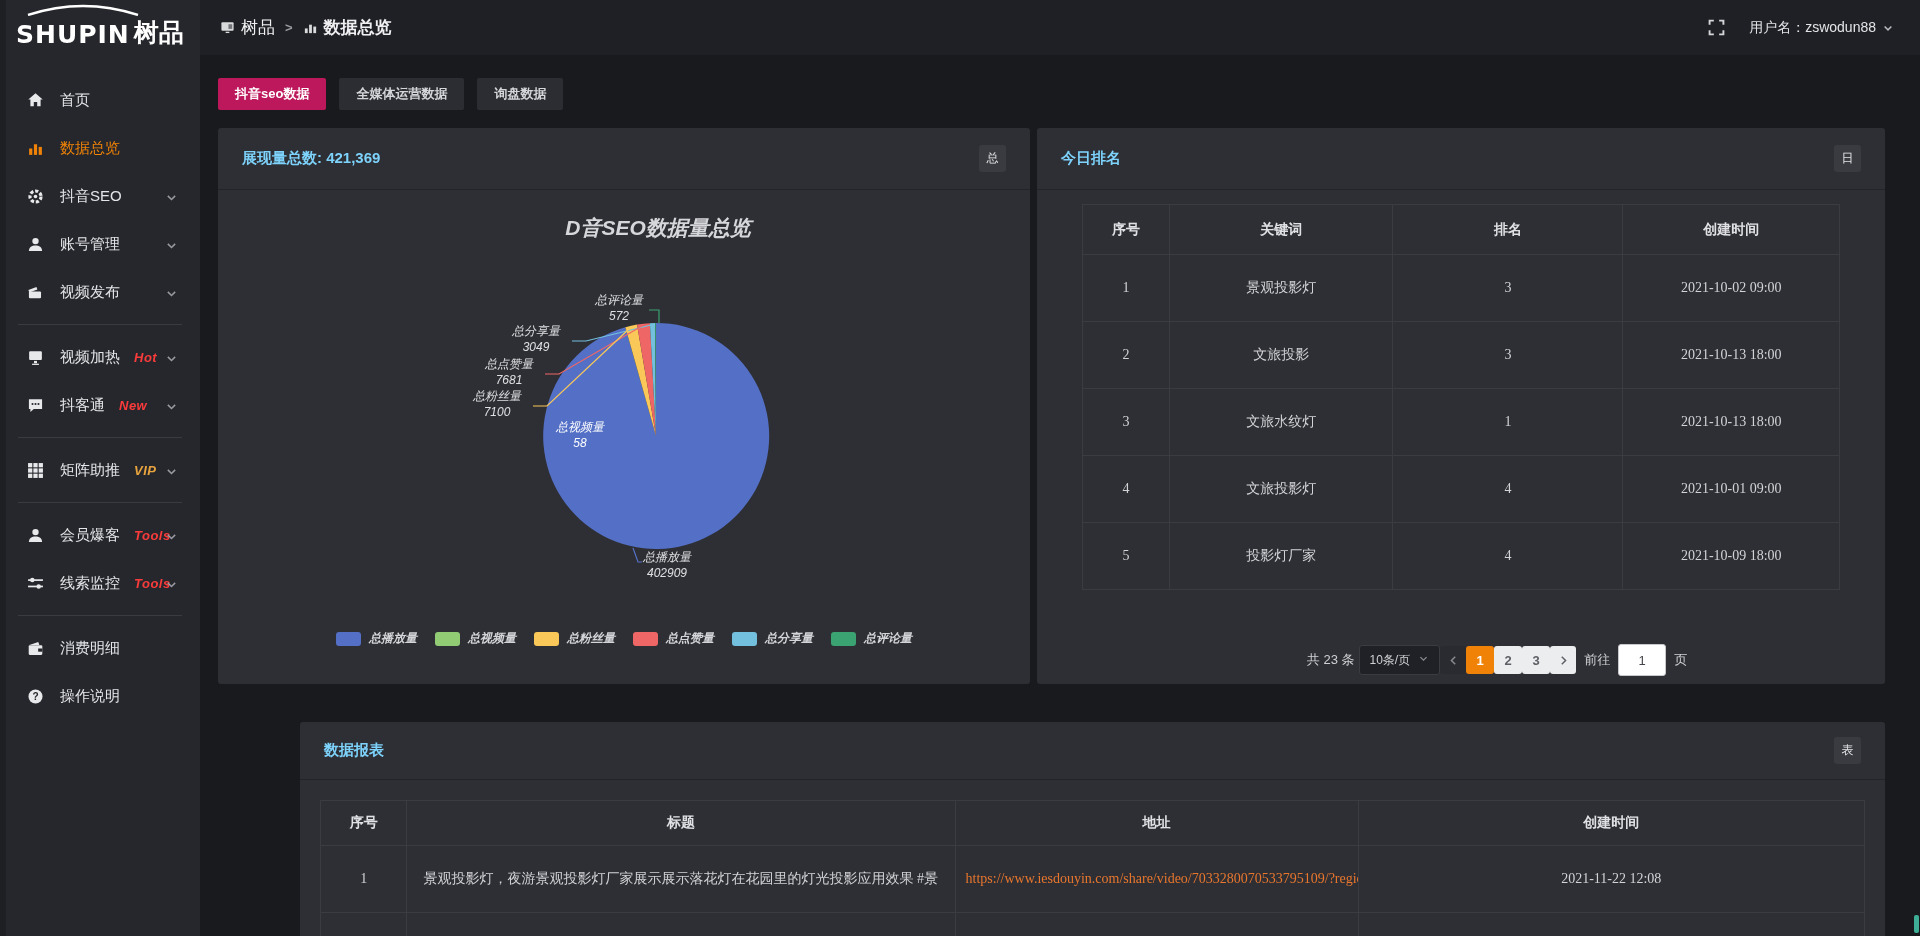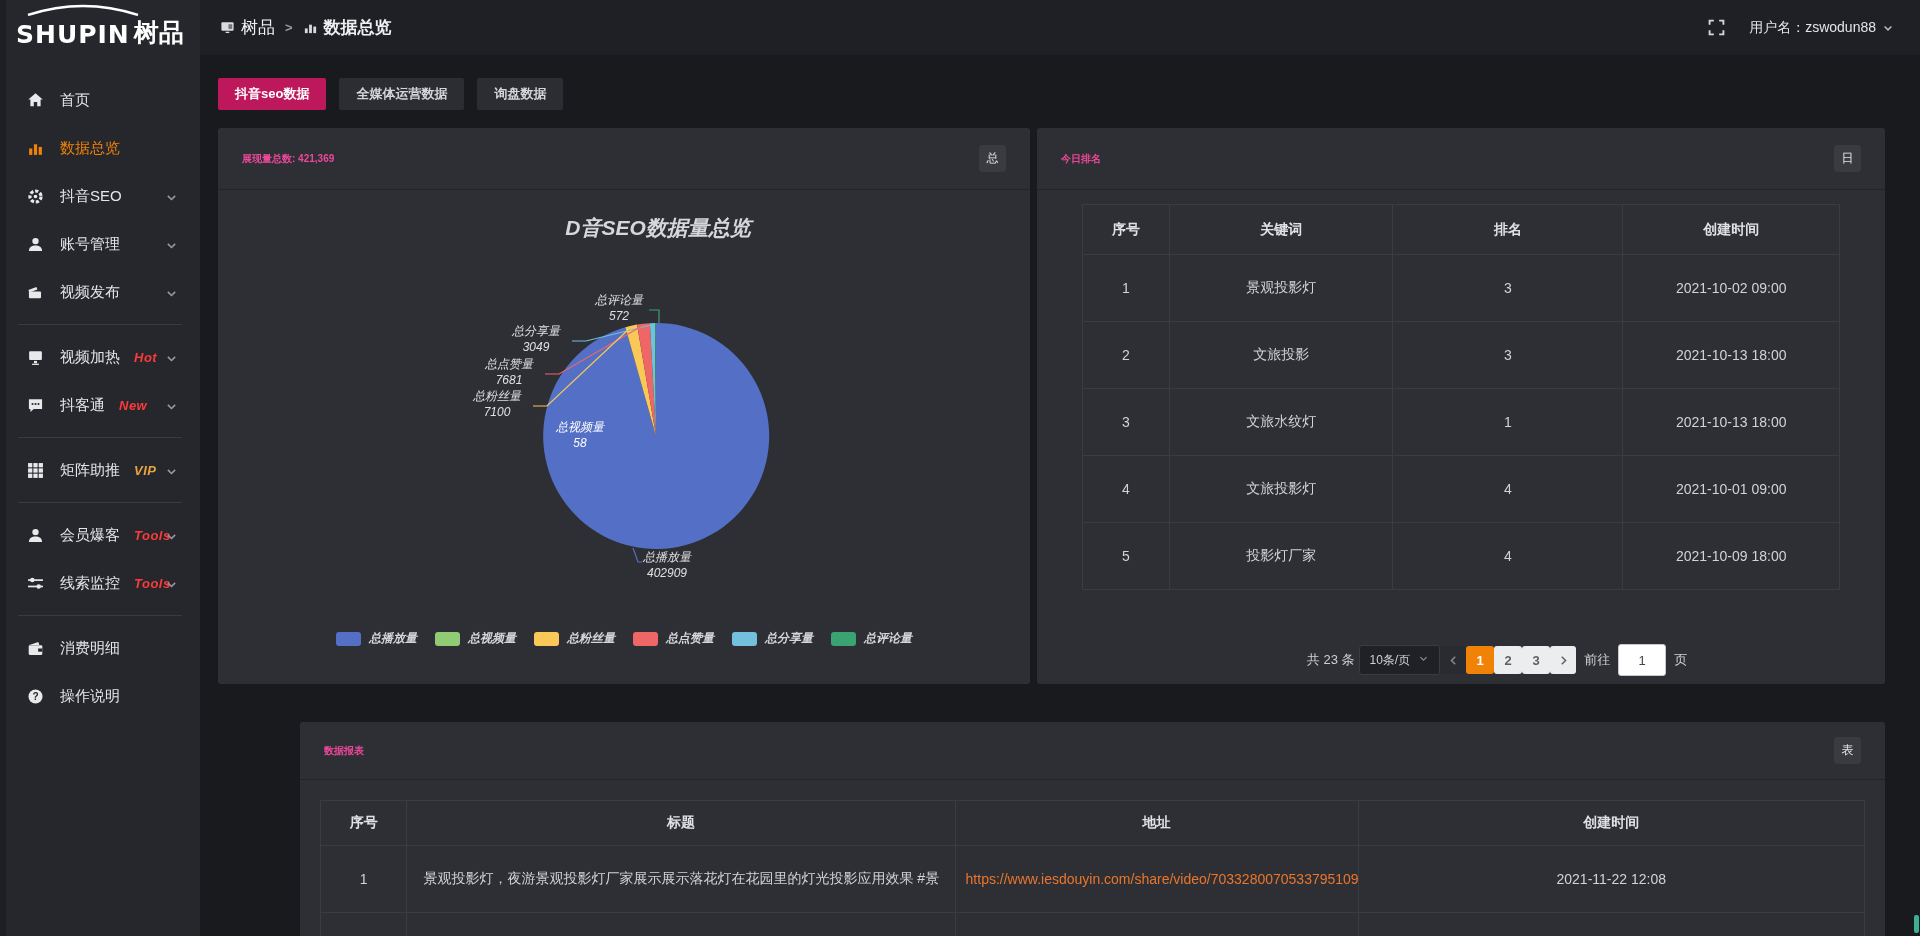--- a/index.html
+++ b/index.html
@@ -39,40 +39,40 @@
   
   .main{position:absolute;left:200px;top:55px;width:1720px;height:881px;overflow:hidden;background:#191a1e;}
   .tabs{position:absolute;left:18px;top:23px;display:flex;gap:13px;}
   .tab{height:32px;display:flex;align-items:center;padding:0 17px;font-size:13px;font-weight:700;
     color:#d5d6d9;background:#2c2d32;border-radius:2px;cursor:pointer;}
   .tab.active{background:#be185d;color:#fff;}
 
   .panel{position:absolute;background:#2e2f34;border-radius:3px;}
   .panel-hd{height:61px;display:flex;align-items:center;justify-content:space-between;
     padding:0 24px;border-bottom:1px solid #232428;}
-  .panel-title{font-size:10px;font-weight:700;color:#ec4899;}
+  .panel-title{font-size:15px;font-weight:700;color:#7dd3fc;}
   .mini-btn{width:27px;height:27px;background:#3a3b41;border:none;border-radius:3px;color:#e3e4e6;
     font-size:12px;cursor:pointer;font-family:inherit;display:flex;align-items:center;justify-content:center;}
   .panel-left{left:18px;top:73px;width:812px;height:556px;}
   .panel-right{left:837px;top:73px;width:848px;height:556px;}
   .panel-bottom{left:100px;top:667px;width:1585px;height:280px;}
   .panel-bd{position:relative;}
 
   
   .chart-title{position:absolute;left:68px;right:0;top:24px;text-align:center;
     font-size:21px;font-weight:700;color:#d6d7da;}
   #pie-svg{position:absolute;left:0;top:0;}
   .pie-label{position:absolute;width:110px;text-align:center;font-size:12px;line-height:16px;color:#dfe0e3;}
   .legend{position:absolute;left:0;right:0;top:440px;display:flex;justify-content:center;gap:18px;}
   .lg-item{display:flex;align-items:center;gap:8px;cursor:pointer;}
   .lg-swatch{width:25px;height:14px;border-radius:3px;}
   .lg-label{font-size:12px;font-weight:700;color:#d4d5d8;}
 
   
-  table{border-collapse:collapse;width:100%;table-layout:fixed;}
+  table{border-collapse:collapse;width:100%;table-layout:fixed;font-family:Liberation Serif, serif;}
   th,td{border:1px solid #3a3c42;font-weight:400;text-align:center;color:#d2d3d6;font-size:14px;
     overflow:hidden;white-space:nowrap;padding:0 10px;}
   th{font-weight:700;color:#e0e1e4;height:49px;}
   .rank-wrap{margin:14px 45px 0 45px;}
   .rank-wrap td{height:66px;}
   .report-wrap{margin:20px 20px 0 20px;}
   .report-wrap th{height:44px;}
   .report-wrap td{height:66px;}
   td.cell-left{text-align:left;padding-left:16px;}
   td.cell-link{text-align:left;padding-left:10px;color:#e8762e;cursor:pointer;}

